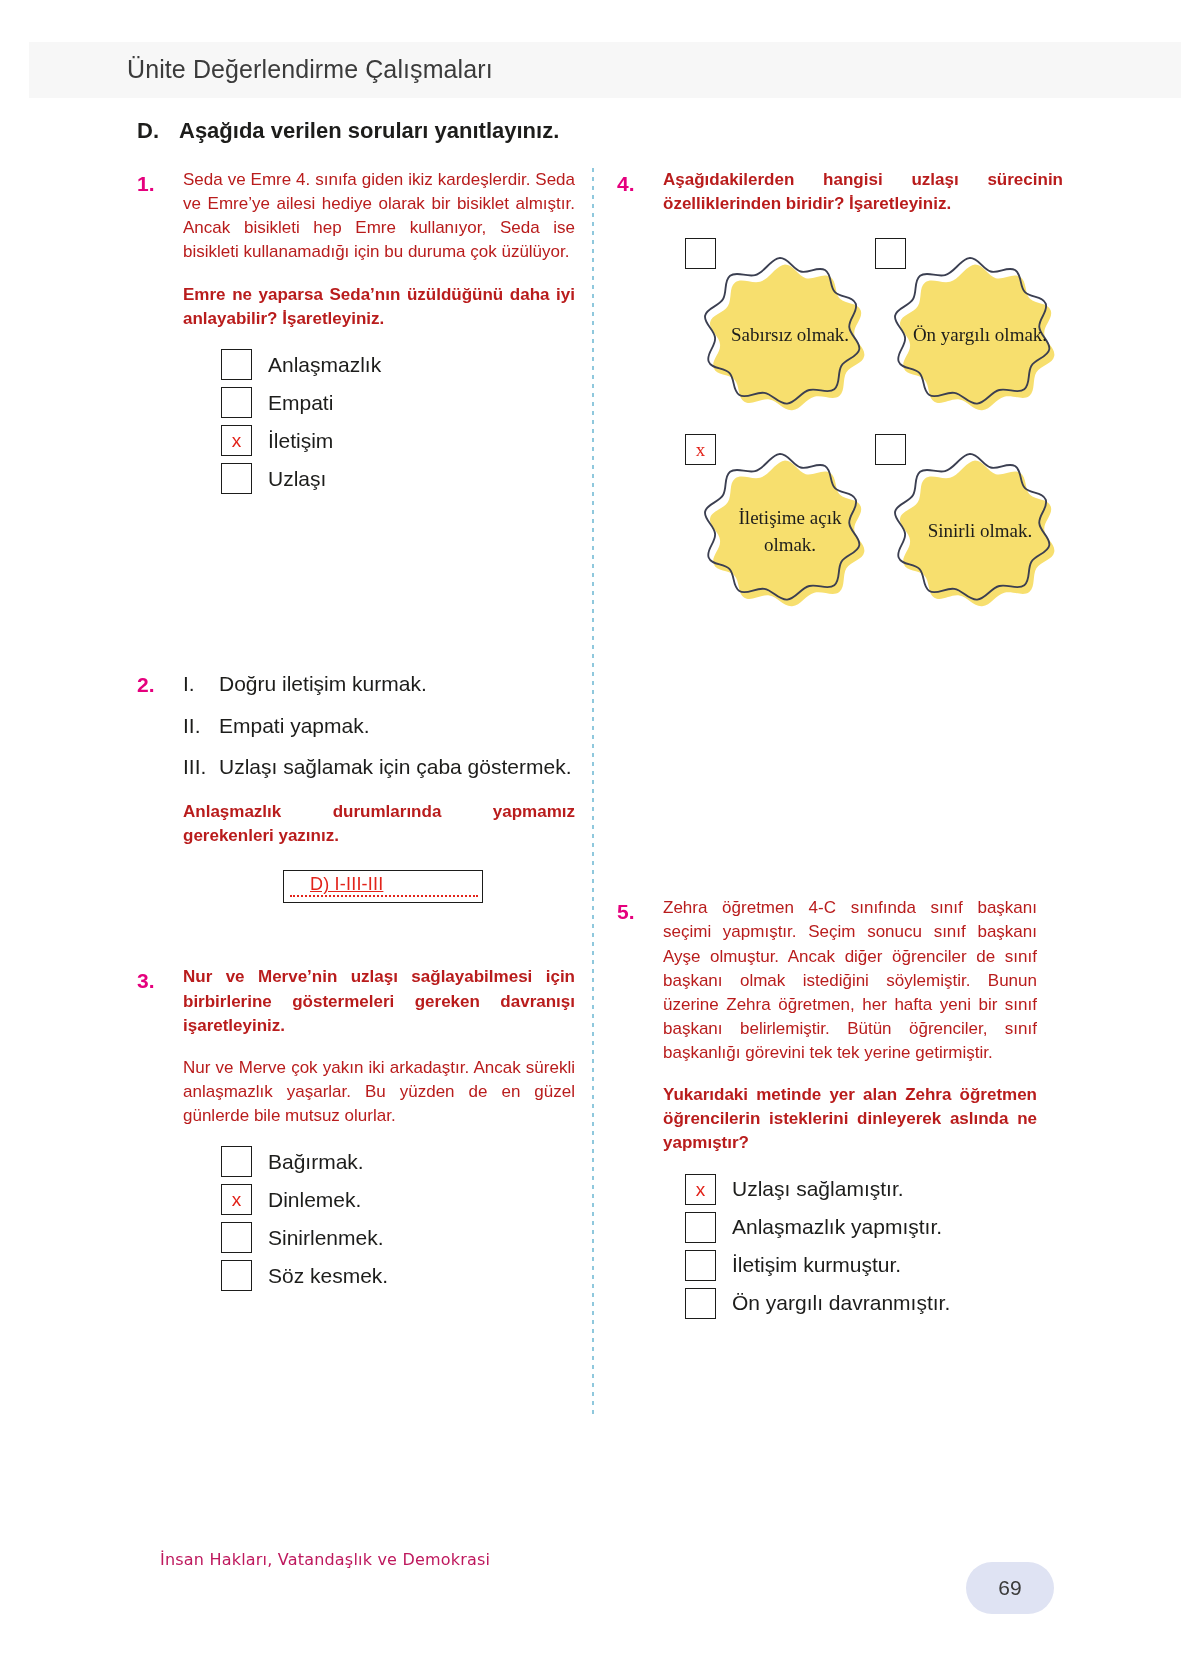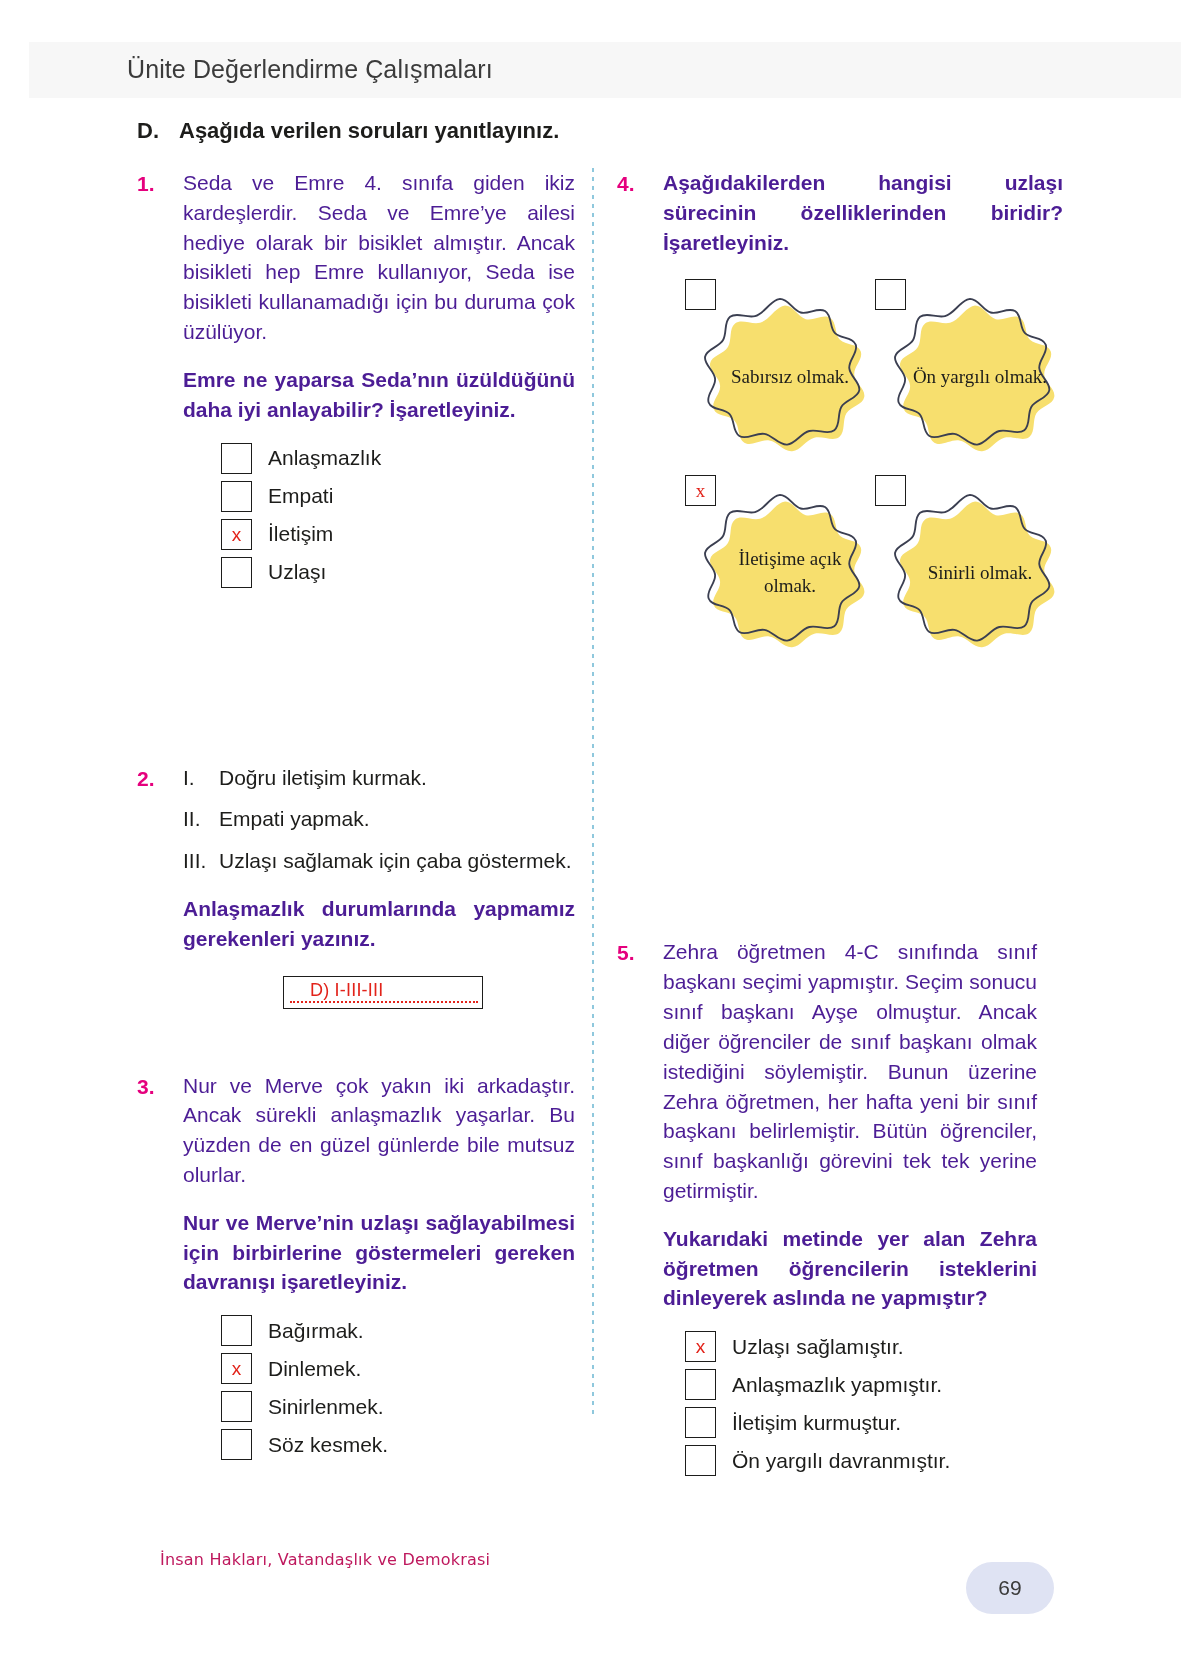--- a/index.html
+++ b/index.html
@@ -95,24 +95,24 @@
     font-size: 21px;
     font-weight: 700;
     color: #e5007d;
     line-height: 1.42;
     padding-top: 1px;
   }
   .q-body {
     flex: 1 1 auto;
   }
   .q-para {
-    font-size: 21px;
+    font-size: 17px;
     line-height: 1.42;
     text-align: justify;
-    color: #4c1d95;
+    color: #b91c1c;
     margin: 0 0 18px 0;
   }
   .q-para:last-child { margin-bottom: 0; }
   .q-para.bold {
     font-weight: 700;
   }
 
   
   .roman-list { margin: 0 0 18px 0; }
   .roman-item {
@@ -183,20 +183,21 @@
     height: 0;
   }
   .answer-text {
     position: absolute;
     left: 26px;
     top: 3px;
     font-size: 18px;
     color: #e2231a;
     letter-spacing: 0.2px;
     white-space: nowrap;
+    text-decoration: underline;
   }
 
   
   .badge-grid {
     position: relative;
     margin-top: 22px;
     width: 400px;
     height: 380px;
     font-family: Liberation Serif, serif;
   }
@@ -351,22 +352,22 @@
             <div class="answer-dots"></div>
             <div class="answer-text">D) I-III-III</div>
           </div>
         </div>
       </div>
     </div>
 
     <div class="q" style="margin-top:62px;">
       <div class="q-num">3.</div>
       <div class="q-body">
+        <p class="q-para bold">Nur ve Merve’nin uzlaşı sağlayabilmesi için birbirlerine göstermeleri gereken davranışı işaretleyiniz.</p>
         <p class="q-para">Nur ve Merve çok yakın iki arkadaştır. Ancak sürekli anlaşmazlık yaşarlar. Bu yüzden de en güzel günlerde bile mutsuz olurlar.</p>
-        <p class="q-para bold">Nur ve Merve’nin uzlaşı sağlayabilmesi için birbirlerine göstermeleri gereken davranışı işaretleyiniz.</p>
         <div class="options">
           <div class="opt">
             <div class="checkbox"></div>
             <div class="opt-label">Bağırmak.</div>
           </div>
           <div class="opt">
             <div class="checkbox">x</div>
             <div class="opt-label">Dinlemek.</div>
           </div>
           <div class="opt">

